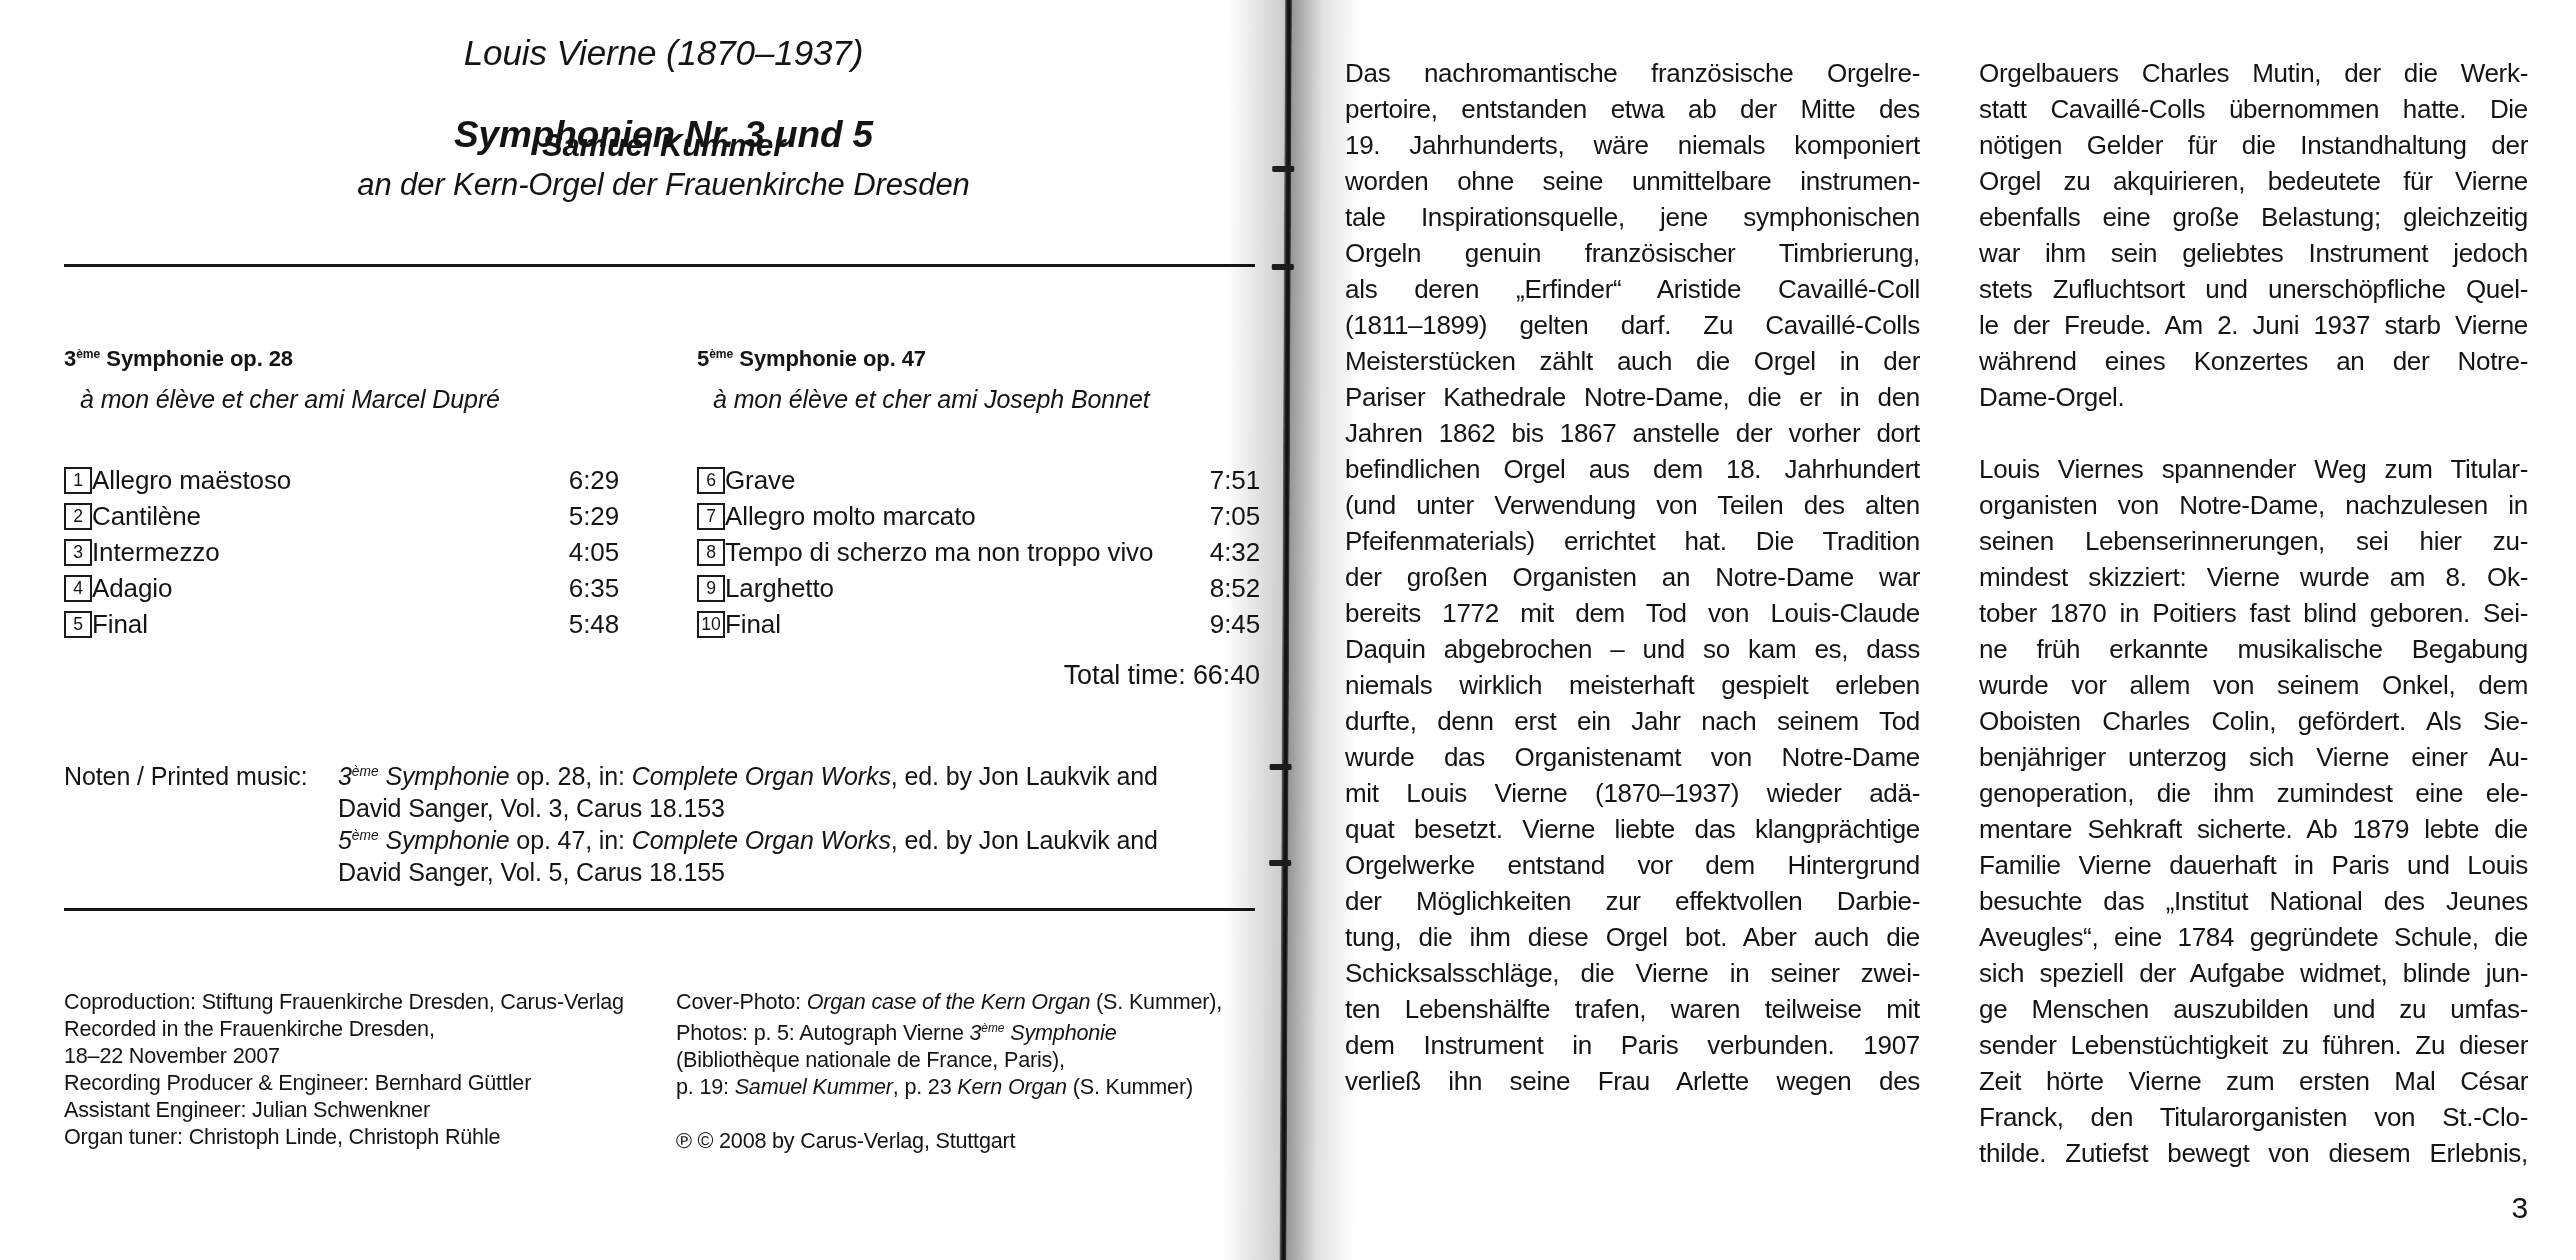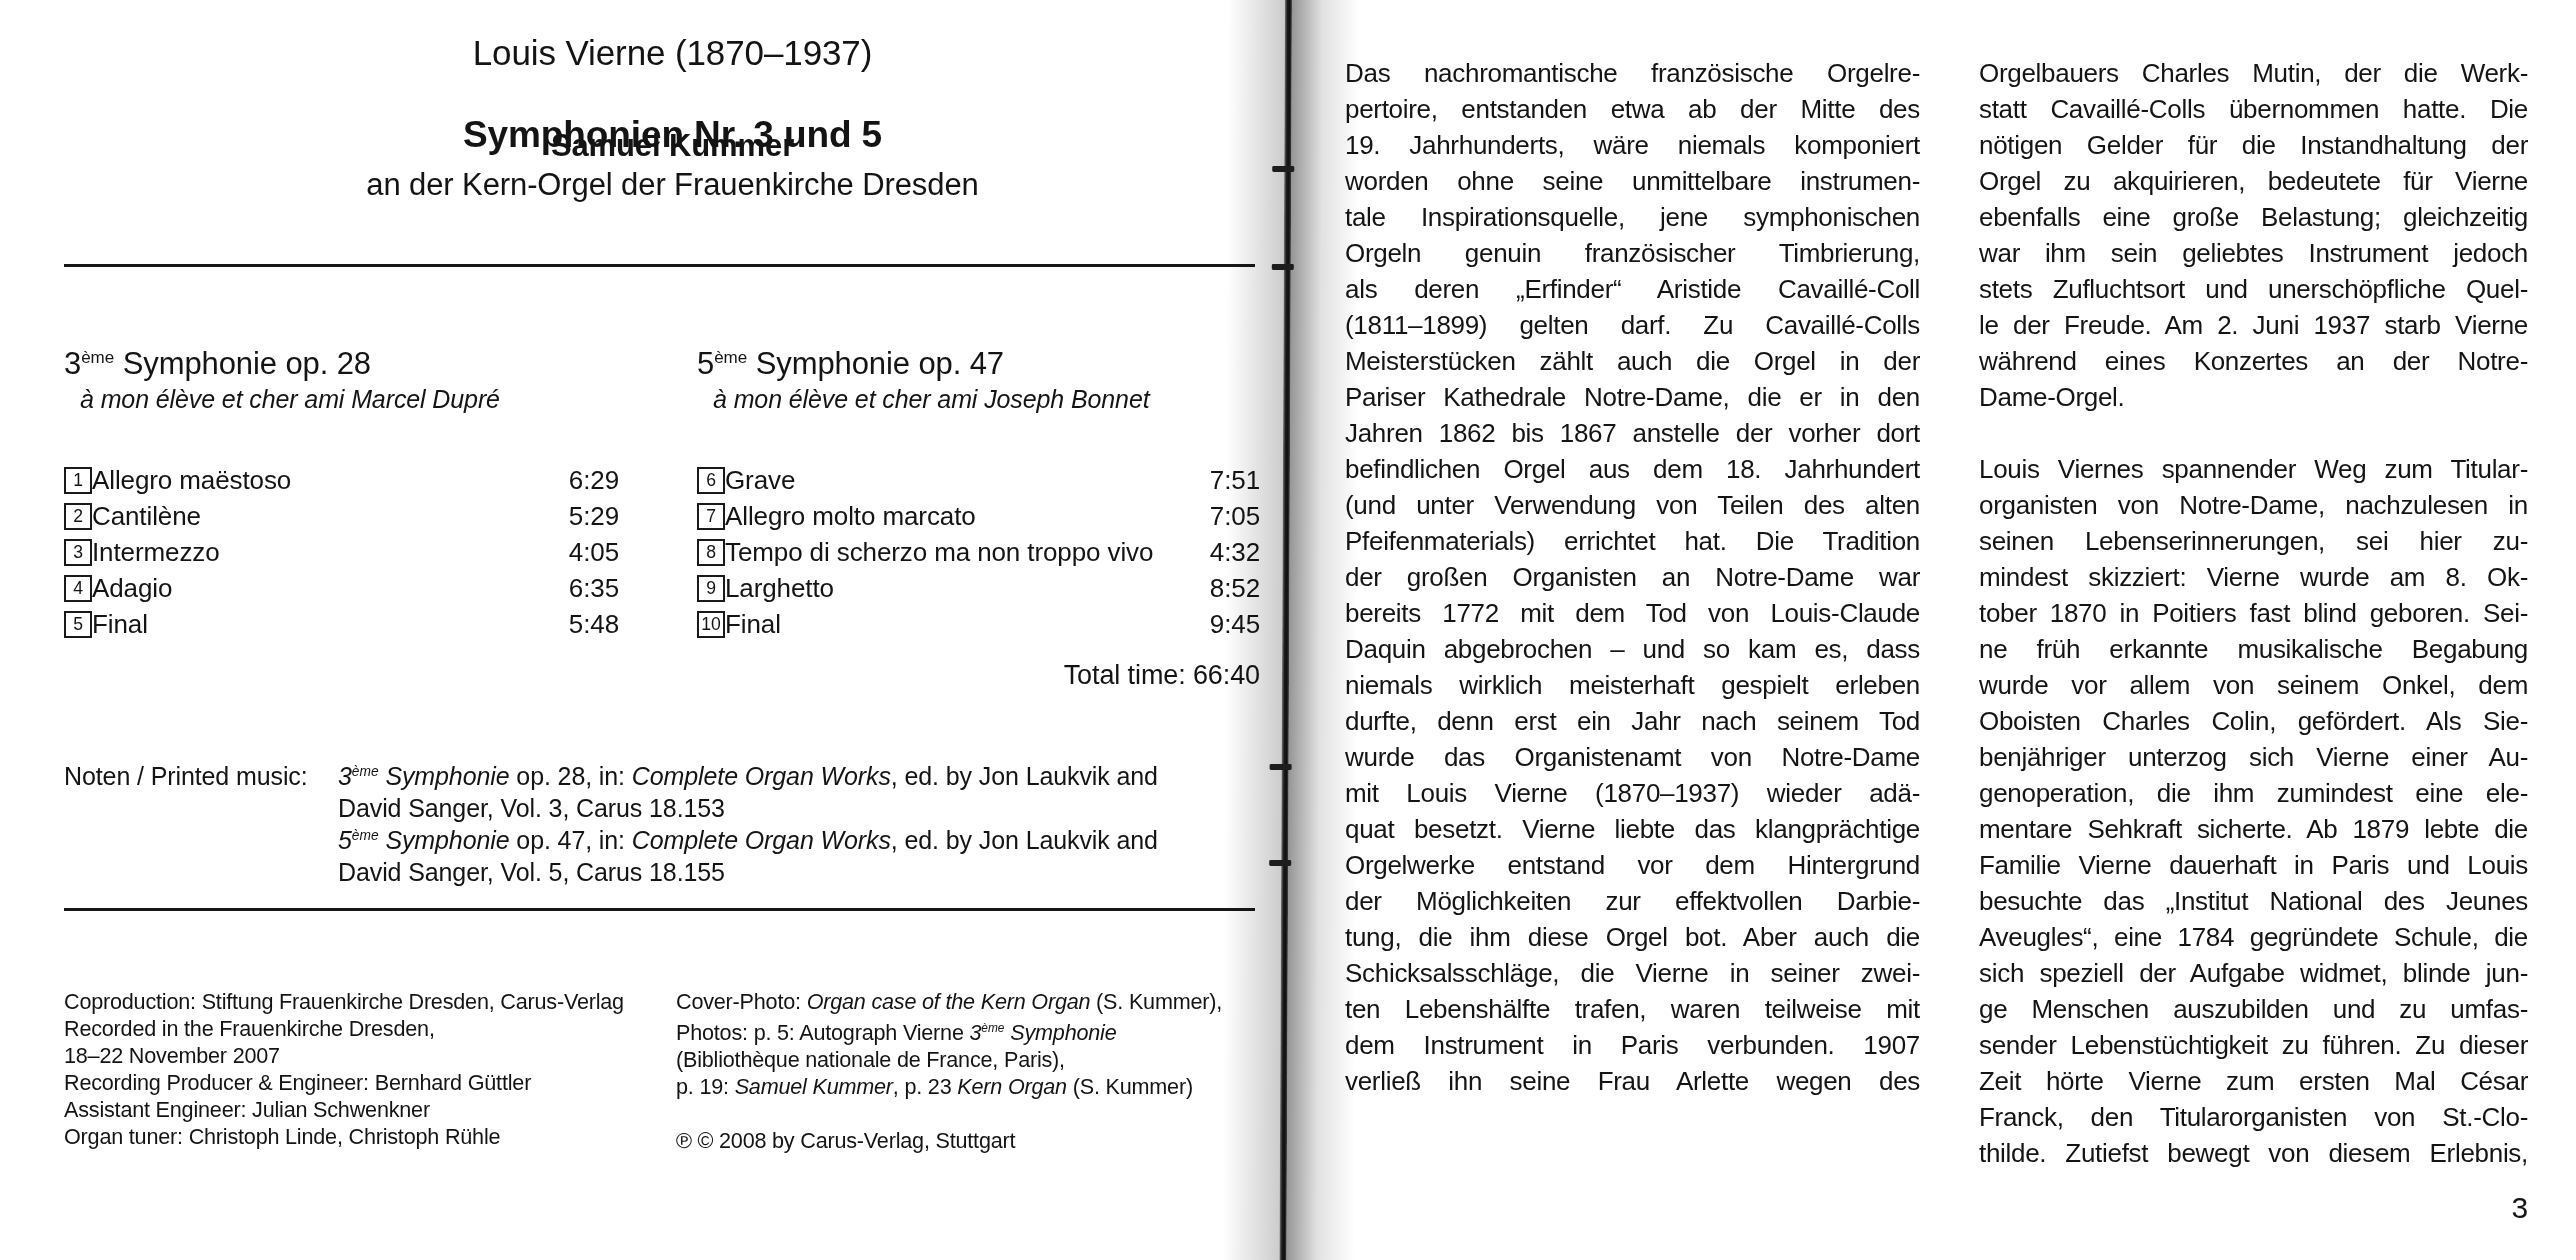--- a/index.html
+++ b/index.html
@@ -16,35 +16,35 @@
   .fold-group { position:absolute; top:-6.8px; left:0; width:2576px; height:1274px; transform:rotate(0.25deg); transform-origin:1289px 0; }
   .fold-line { position:absolute; left:1285px; top:0; width:7.4px; height:1274px;
     background:linear-gradient(to right,#777 0%,#1a1a1a 35%,#101010 70%,#444 100%); }
   .gutter-shadow-right { position:absolute; left:1292px; top:0; width:68px; height:1274px;
     background:linear-gradient(to right, rgba(45,45,45,.50), rgba(120,120,120,.22) 45%, rgba(255,255,255,0) 100%); }
   .gutter-shadow-left { position:absolute; left:1228px; top:0; width:57px; height:1274px;
     background:linear-gradient(to right, rgba(0,0,0,0), rgba(0,0,0,.20) 100%); }
   .staple { position:absolute; left:1273px; width:21.6px; height:6px; background:#1d1d1d; border-radius:1.4px; }
 
   
-  .hdr { position:absolute; left:73px; width:1199px; text-align:center; line-height:1.08; }
+  .hdr { position:absolute; left:64px; width:1199px; text-align:center; line-height:1.08;font-style:italic; }
   .hdr1 { top:34px;  font-size:35px; }
   .hdr2 { top:73px; font-size:37px; font-weight:bold;margin-top:42px; }
   .hdr3 { top:129px; font-size:31px; font-weight:bold; }
   .hdr4 { top:168px; font-size:31px; }
 
   .rule { position:absolute; left:64px; width:1191px; height:3.4px; background:#171717; }
   .rule1 { top:264px; }
   .rule2 { top:908px; }
 
   
   .work { position:absolute; top:346px; }
   .workA { left:64px;  width:555px; }
   .workB { left:697px; width:563px; }
-  .wtitle { font-size:31px; height:39px; white-space:nowrap; }
+  .wtitle { font-size:22px; height:39px; white-space:nowrap;font-weight:bold; }
   .wtitle .sup { font-size:55%; vertical-align:super; letter-spacing:0; }
   .wded { font-size:25px; font-style:italic; height:31px; white-space:nowrap;margin-left:16px; }
   .tracks { margin-top:46px; }
   .trow { display:flex; align-items:center; height:36px; }
   .tno { flex:0 0 auto; width:28px; height:27px; border:2px solid #1a1a1a; box-sizing:border-box;
          display:flex; align-items:center; justify-content:center; font-size:17.6px; }
   .ttl { flex:1 1 auto; font-size:26px; white-space:nowrap; overflow:hidden; }
   .ttm { flex:0 0 auto; font-size:26px; }
 
   .total { position:absolute; left:697px; top:660px; width:563px; text-align:right; font-size:27px; }

